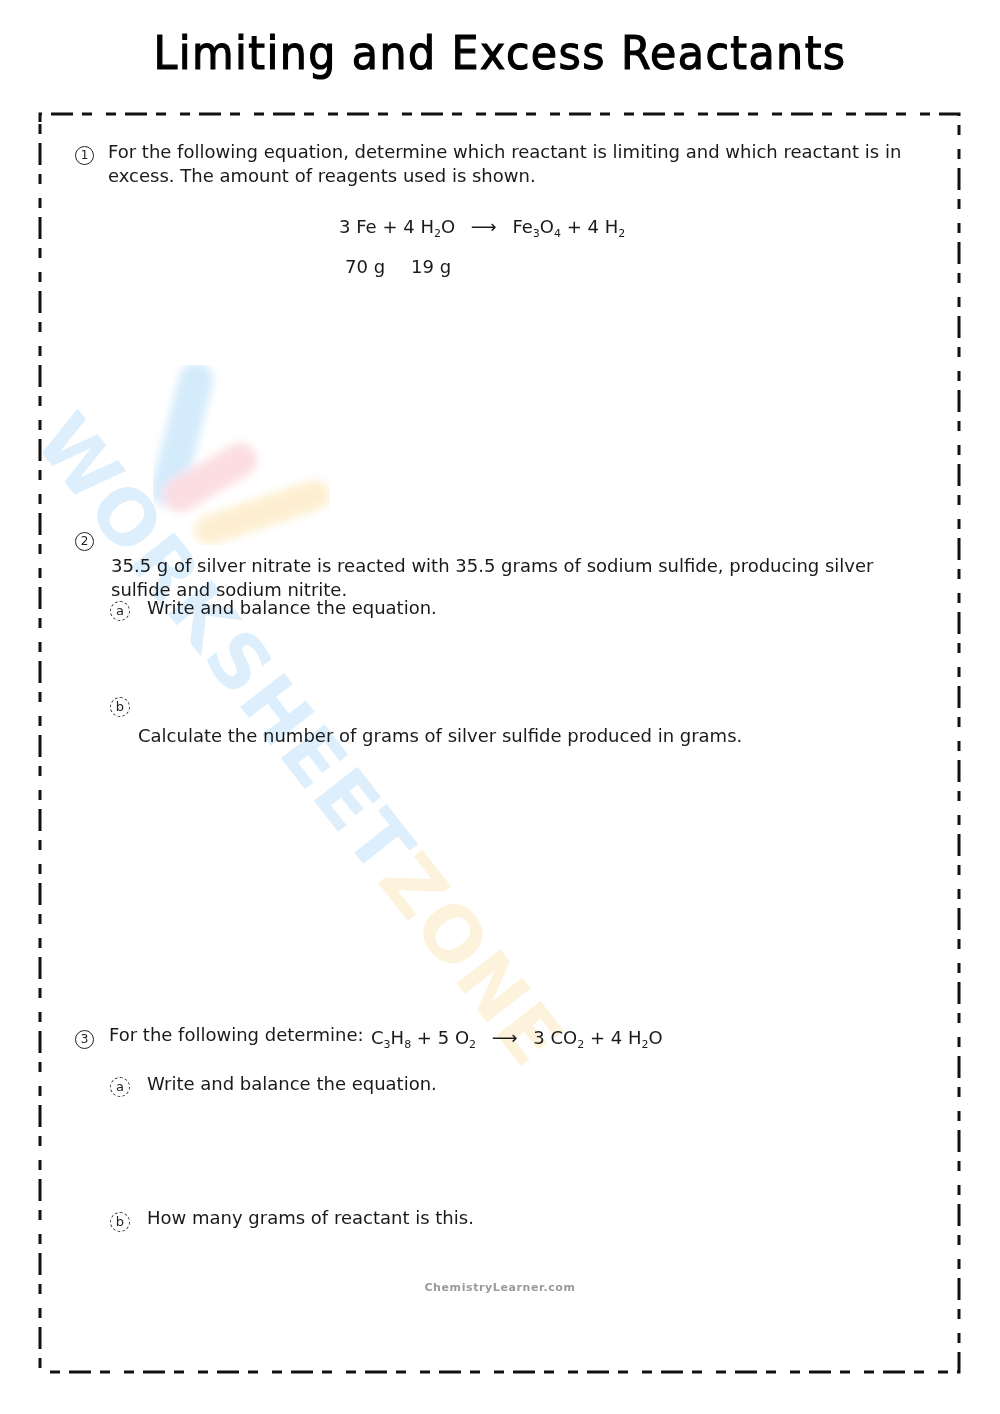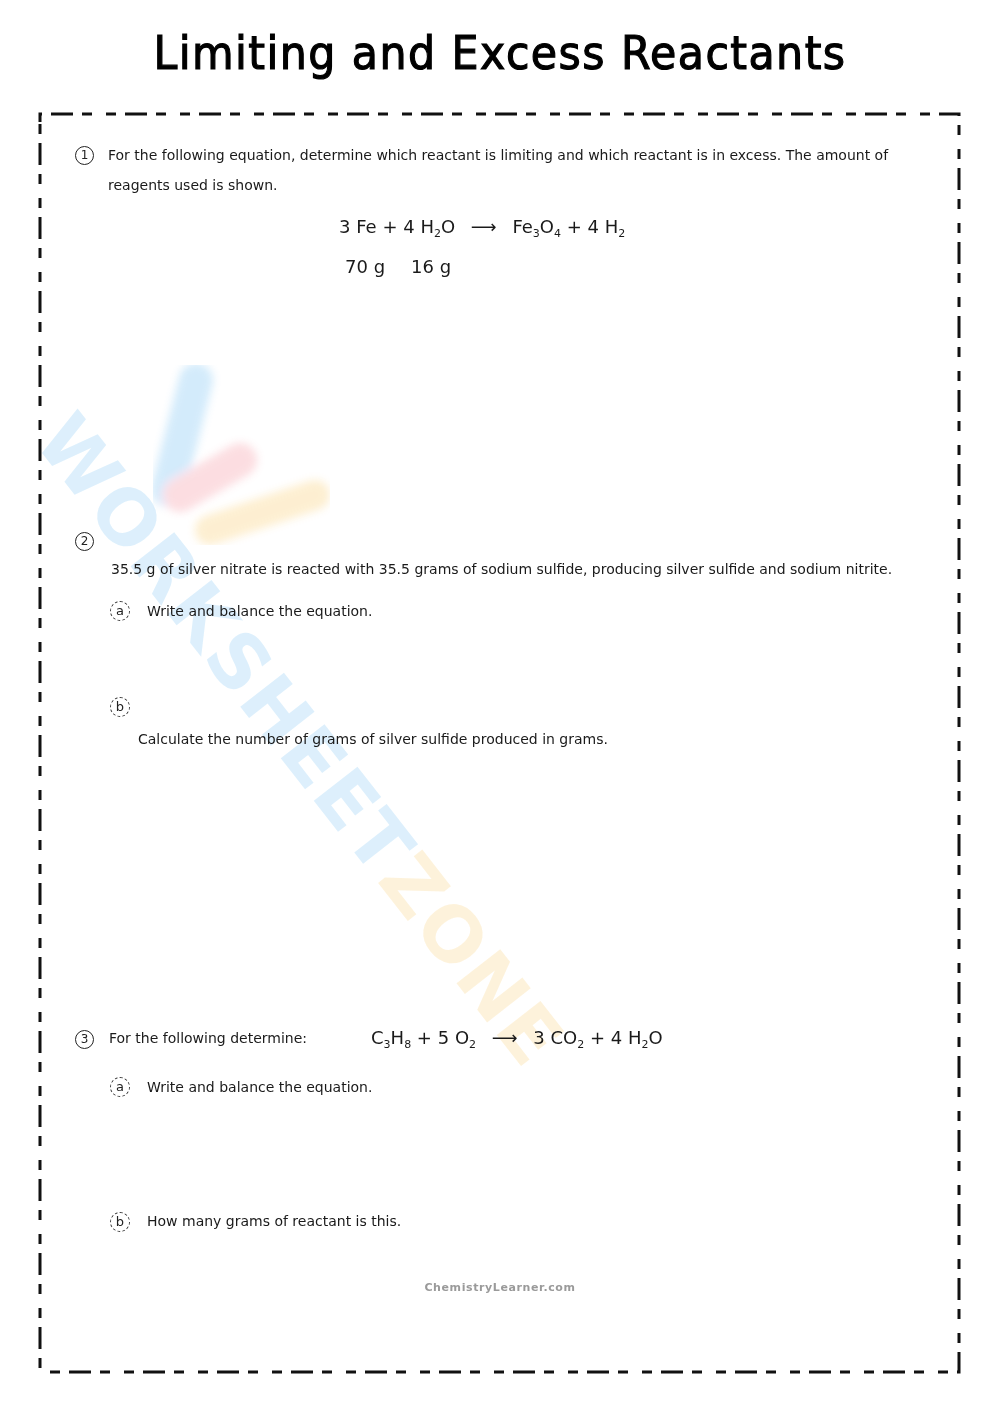--- a/index.html
+++ b/index.html
@@ -25,21 +25,21 @@
     .wm-text .blue { color: #3aa6ee; }
     .wm-text .orange { color: #f7b733; }
     .qnum {
       position: absolute; width: 17px; height: 17px; border: 1.3px solid #222; border-radius: 50%;
       font-size: 12px; line-height: 17px; text-align: center; color: #222; box-sizing: content-box;
     }
     .subnum {
       position: absolute; width: 18px; height: 18px; border: 1.3px dashed #333; border-radius: 50%;
       font-size: 13px; line-height: 17px; text-align: center; color: #222;
     }
-    .qtext { position: absolute; font-size: 14px; line-height: 30px; }
+    .qtext { position: absolute; font-size: 18px; line-height: 24px; }
     .eq { position: absolute; font-size: 18px; white-space: nowrap; }
     .eq sub { font-size: 11px; vertical-align: -4px; line-height: 0; }
     .arrow { display: inline-block; margin: 0 10px; font-size: 18px; }
     .footer {
       position: absolute; top: 1281px; left: 0; width: 1000px; text-align: center;
       font-family: "DejaVu Sans", sans-serif; font-weight: bold; font-size: 11px; color: #9a9a9a; letter-spacing: 0.6px;
     }
   </style>
 </head>
 <body>
@@ -77,21 +77,21 @@
     <span>+</span>
     <span>4</span>
     <span><span>H</span><sub>2</sub><span>O</span></span>
     <span class="arrow">⟶</span>
     <span><span>Fe</span><sub>3</sub><span>O</span><sub>4</sub></span>
     <span>+</span>
     <span>4</span>
     <span><span>H</span><sub>2</sub></span>
   </div>
   <div class="eq" style="left:345px; top:256px;">70 g</div>
-  <div class="eq" style="left:411px; top:256px;">16 g</div>
+  <div class="eq" style="left:411px; top:256px;">19 g</div>
 </div>
 
 <div>
   <div class="qnum" style="left:75px; top:532px;">2</div>
   <div class="qtext" style="left:111px; top:554px; width:800px;">35.5 g of silver nitrate is reacted with 35.5 grams of sodium sulfide, producing silver sulfide and sodium nitrite.</div>
   <div>
     <div class="subnum" style="left:110px; top:601px;">a</div>
     <div class="qtext" style="left:147px; top:596px;">Write and balance the equation.</div>
   </div>
   <div>

